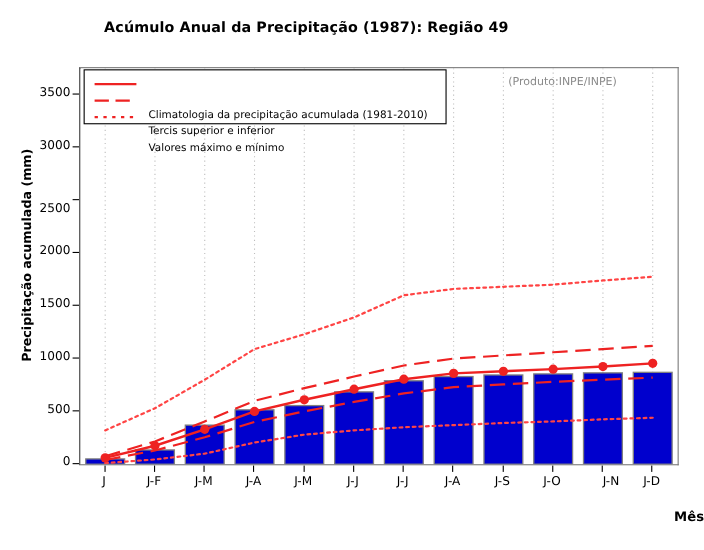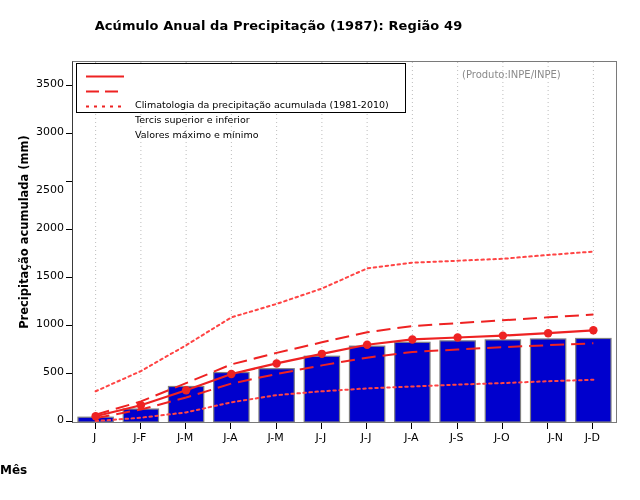--- a/index.html
+++ b/index.html
@@ -12,21 +12,21 @@
   #chart-title{
     position:absolute;left:0;top:18px;width:557px;text-align:center;
     font-size:13px;font-weight:bold;color:#000;letter-spacing:0.1px;
   }
   #ylabel{
     position:absolute;left:-106px;top:225px;width:260px;text-align:center;
     font-size:11.5px;font-weight:bold;color:#000;
     transform:rotate(-90deg);transform-origin:center center;
   }
   #xlabel{
-    position:absolute;left:0;top:463px;width:640px;text-align:left;
+    position:absolute;left:0;top:463px;width:640px;text-align:right;
     font-size:12px;font-weight:bold;color:#000;
   }
   #plot{
     position:absolute;left:72px;top:61px;width:545px;height:362px;
     border:1px solid #7a7a7a;border-left-color:#3a3a3a;
     background:#ffffff;box-sizing:border-box;
   }
   #plot-svg{position:absolute;left:0;top:0;width:543px;height:360px;}
   .ytl{
     position:absolute;width:56px;text-align:right;left:8px;

